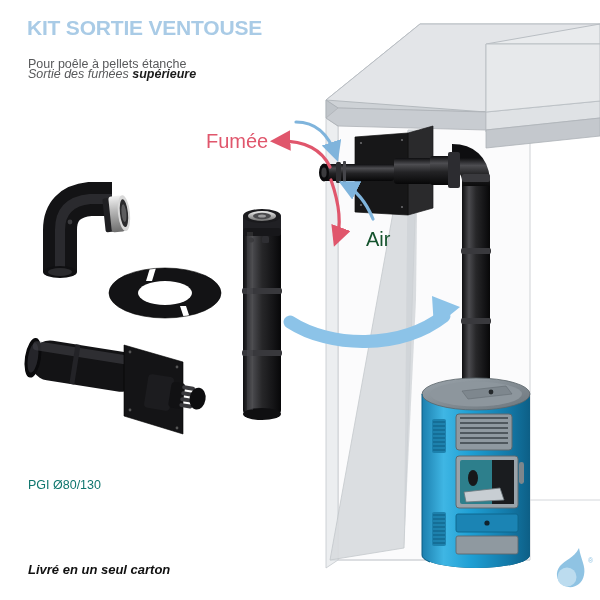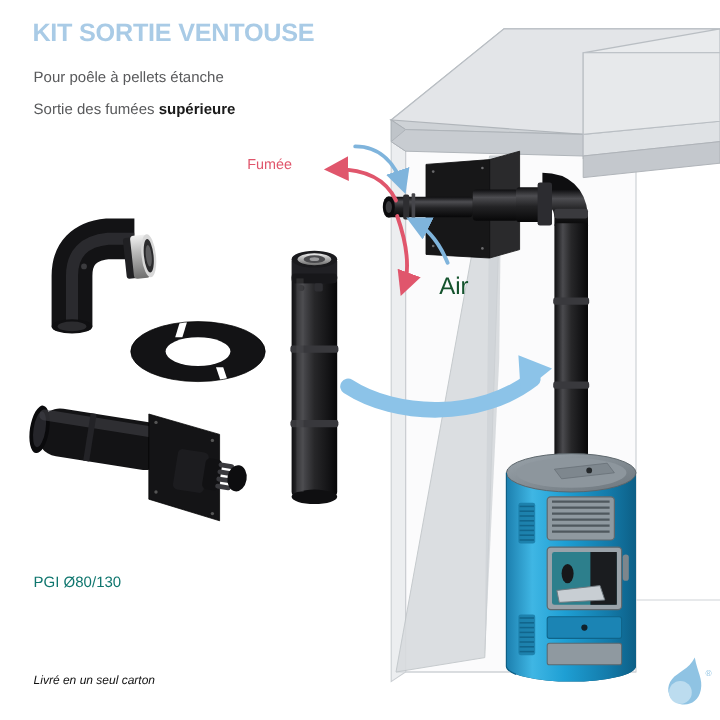--- a/index.html
+++ b/index.html
@@ -18,40 +18,40 @@
     font-size:21px; font-weight:bold; letter-spacing:-0.2px;
     color:#a9cbe6;
     font-family:"Liberation Sans", sans-serif;
     white-space:nowrap;
   }
   .sub1 {
     position:absolute; left:28px; top:57px;
     font-size:12.5px; color:#58595b; white-space:nowrap;
   }
   .sub2 {
-    position:absolute; left:28px; top:84px;
-    font-size:12.5px; color:#58595b; white-space:nowrap;
+    position:absolute; left:28px; top:67px;
+    font-size:12.5px; color:#58595b; white-space:nowrap;font-style:italic;
   }
   .sub2 b { color:#1a1a1a; font-weight:bold; }
   .spec1 {
     position:absolute; left:28px; top:478px;
     font-size:12.5px; color:#0f766e; white-space:nowrap;
   }
   .spec2 {
     position:absolute; left:28px; top:498px;
     font-size:12.5px; color:#6a6a6a; white-space:nowrap;
   }
   .footer {
     position:absolute; left:28px; top:562px;
-    font-size:10px; color:#111; font-weight:normal; font-style:italic;
+    font-size:13px; color:#111; font-weight:bold; font-style:italic;
     white-space:nowrap;
   }
   .lbl-fumee {
     position:absolute; left:206px; top:130px;
-    font-size:12px; color:#e0566c; white-space:nowrap;
+    font-size:20px; color:#e0566c; white-space:nowrap;
   }
   .lbl-air {
     position:absolute; left:366px; top:228px;
     font-size:20px; color:#14532d; white-space:nowrap;
   }
   .logo { position:absolute; left:552px; top:546px; width:44px; height:48px; }
   svg { display:block; overflow:visible; }
 </style>
 </head>
 <body>

